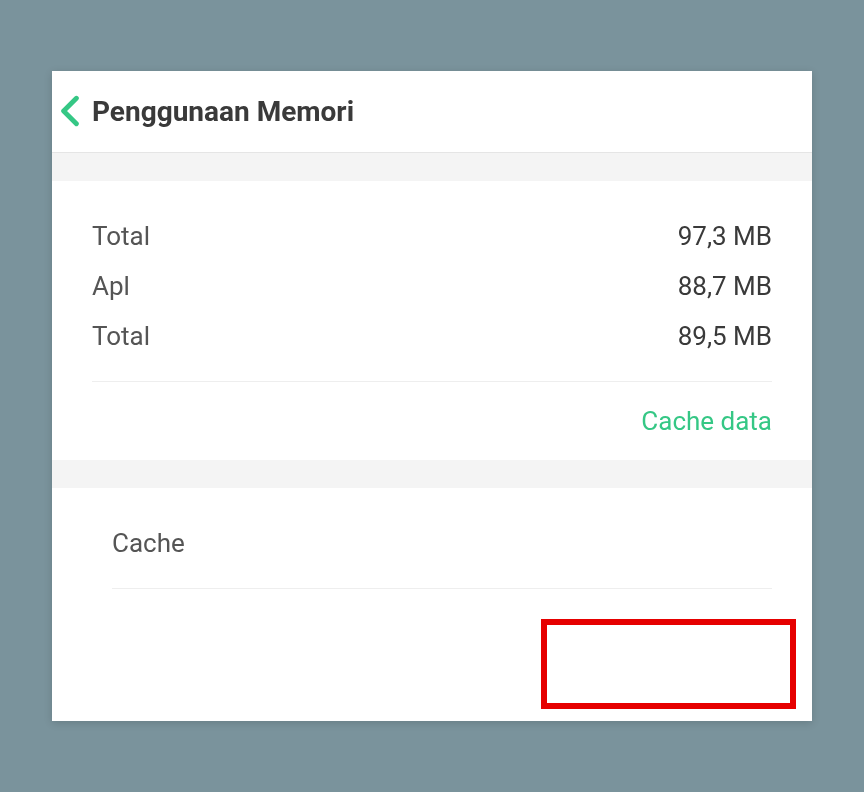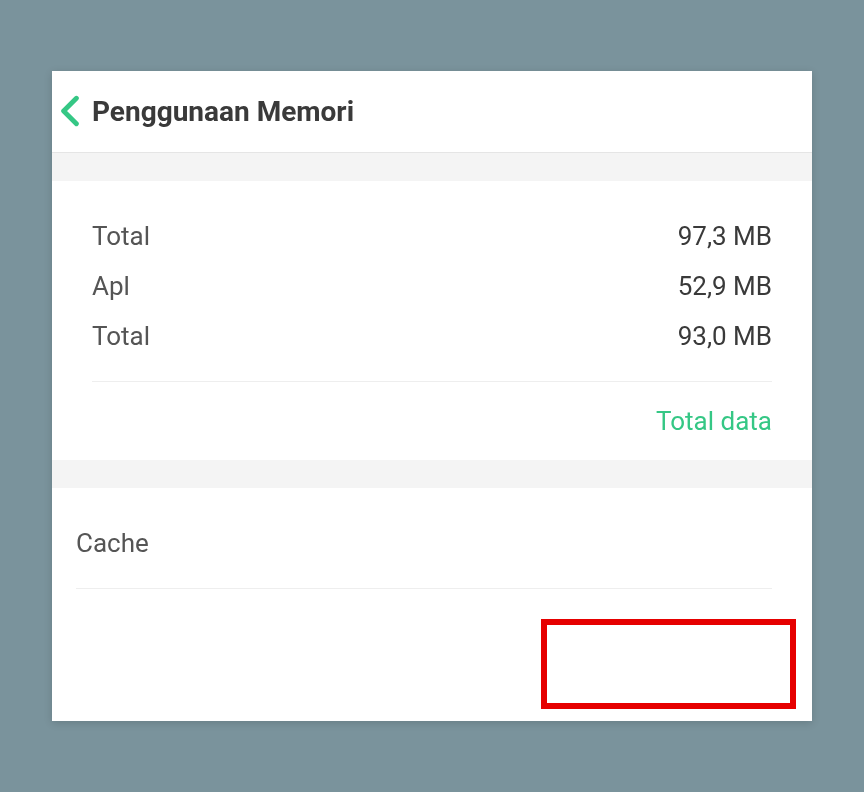--- a/index.html
+++ b/index.html
@@ -94,21 +94,21 @@
     
     .action-link {
       font-size: 26px;
       color: #35c785;
       font-weight: 400;
       cursor: pointer;
     }
     
     .section-cache {
       background-color: #ffffff;
-      padding: 30px 40px 0 24px;
+      padding: 30px 40px 0 60px;
       position: relative;
       flex: 1;
     }
     
     .highlight-box {
       position: absolute;
       border: 6px solid #e60000;
       right: 16px;
       bottom: 12px;
       width: 255px;
@@ -132,29 +132,29 @@
 
   <div class="section-gap"></div>
 
   <div class="section">
     <div class="row">
       <span class="row-label">Total</span>
       <span class="row-value">97,3 MB</span>
     </div>
     <div class="row">
       <span class="row-label">Apl</span>
-      <span class="row-value">52,9 MB</span>
+      <span class="row-value">88,7 MB</span>
     </div>
     <div class="row">
       <span class="row-label">Total</span>
-      <span class="row-value">93,0 MB</span>
+      <span class="row-value">89,5 MB</span>
     </div>
     <div class="divider"></div>
     <div class="action-row">
-      <span class="action-link">Total data</span>
+      <span class="action-link">Cache data</span>
     </div>
   </div>
 
   <div class="section-gap"></div>
 
   <div class="section-cache">
     <div class="row">
       <span class="row-label">Cache</span>
     </div>
     <div class="divider"></div>

